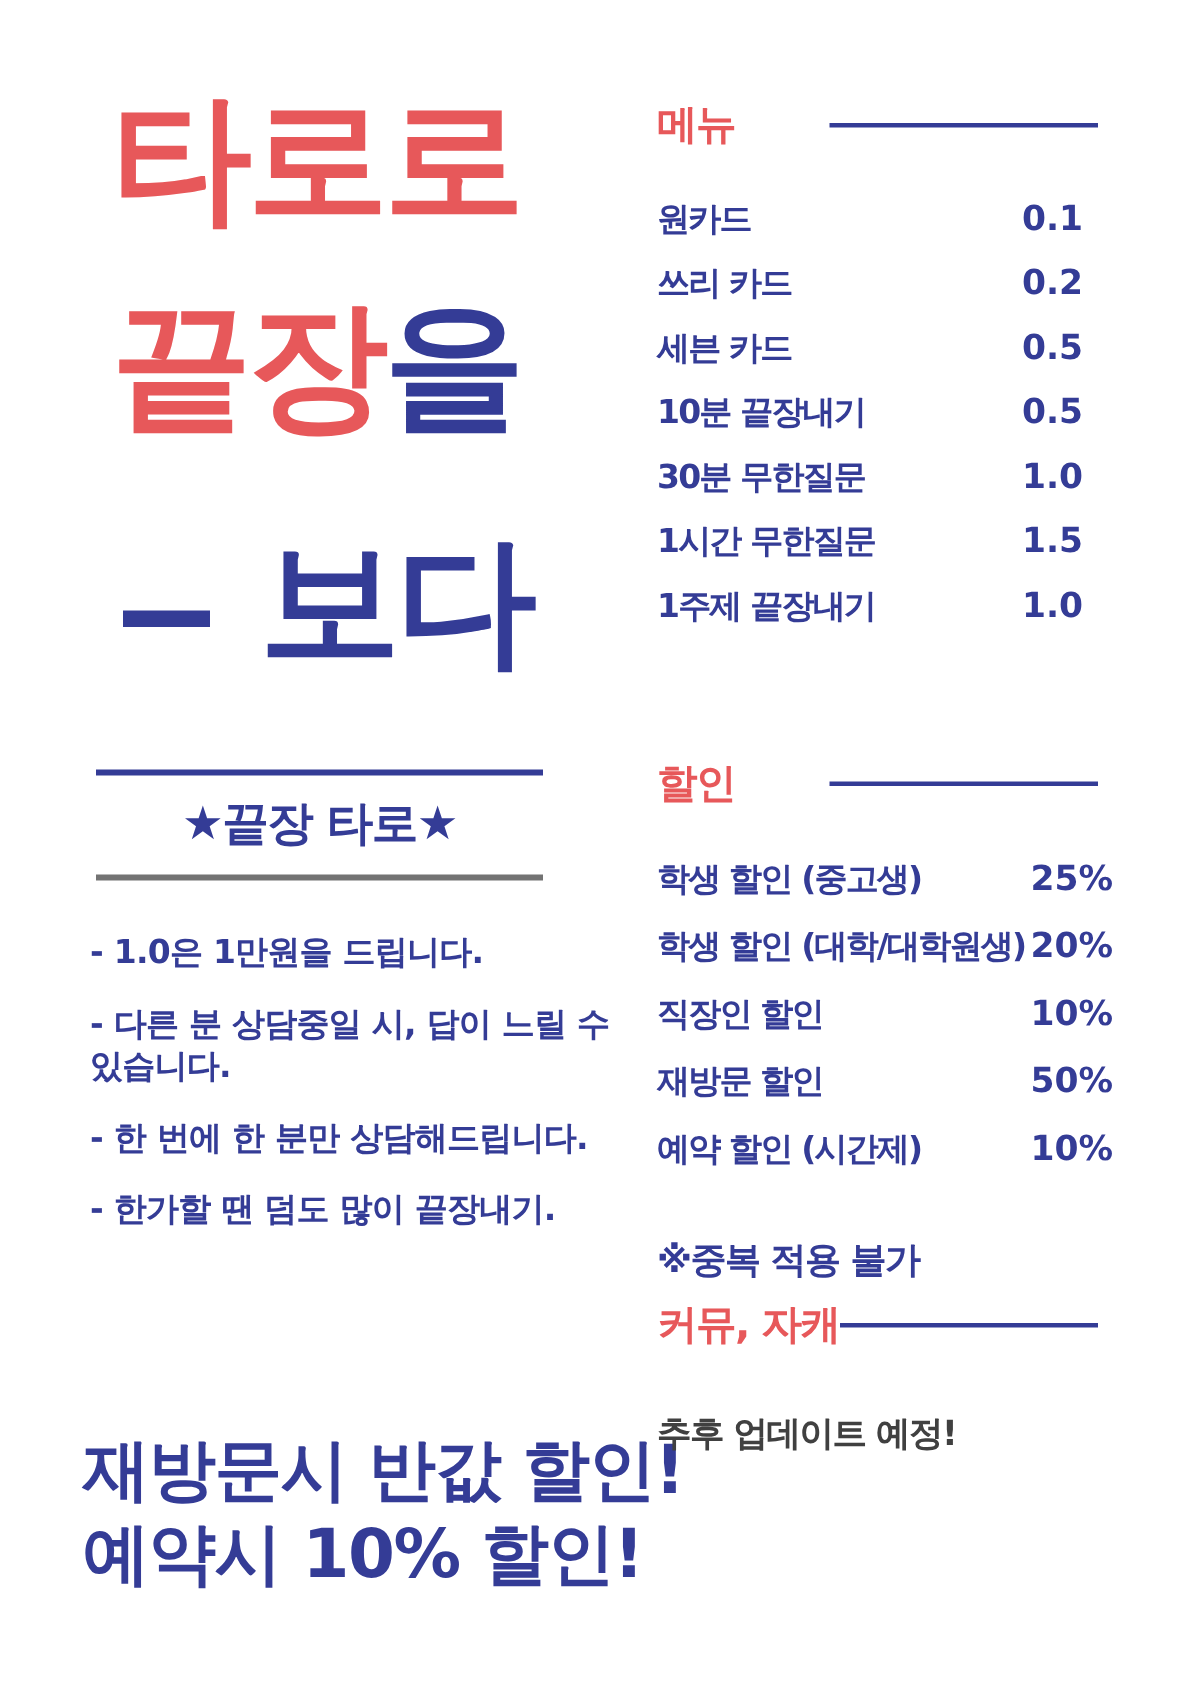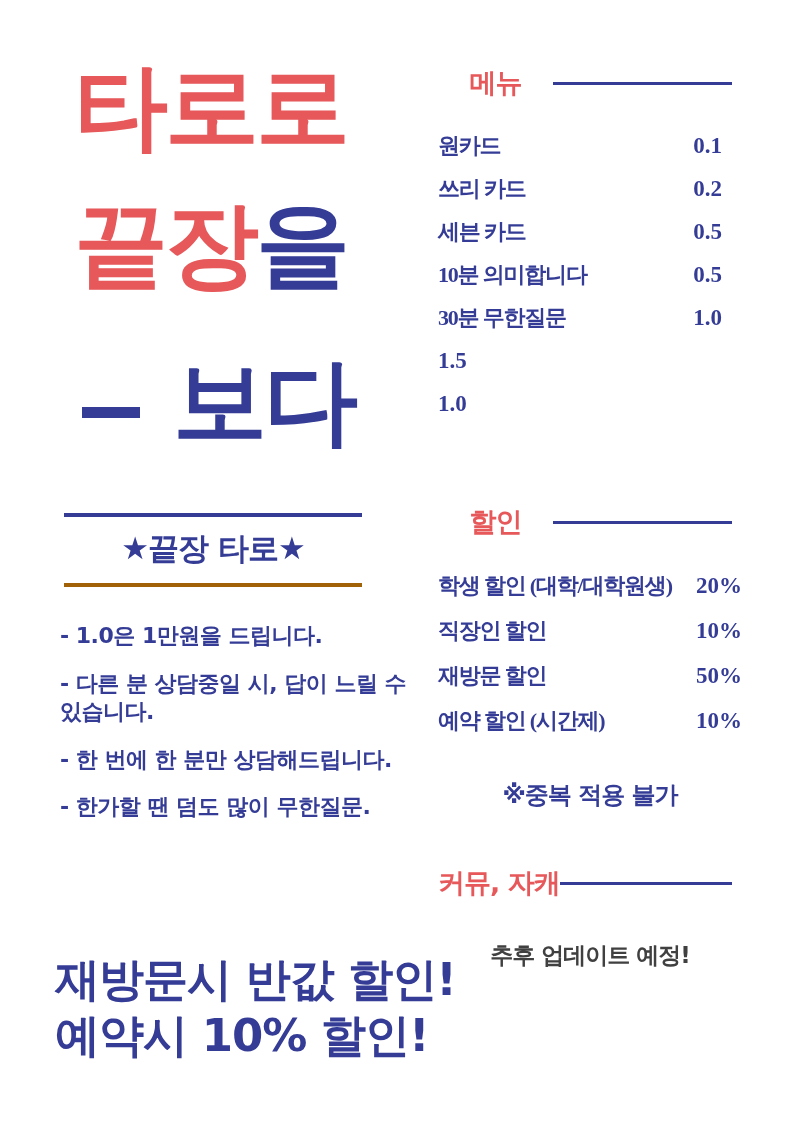--- a/index.html
+++ b/index.html
@@ -14,45 +14,45 @@
   
   .title-line { position:absolute; font-size:94px; font-weight:900; line-height:1; letter-spacing:-3px; white-space:nowrap; }
   .tl1 { left:74px; top:60px; }
   .tl2 { left:74px; top:198px; }
   .tl3 { left:80px; top:355px; }
   .tl3 .dash { position:absolute; left:2px; top:52px; width:58px; height:11px; background:#343C96; }
   .tl3 .txt  { display:inline-block; margin-left:93px; }
 
   
   .banner { position:absolute; left:64px; top:513px; width:298px;
-            border-top:4px solid #343C96; border-bottom:4px solid #a16207;
+            border-top:4px solid #343C96; border-bottom:4px solid #737373;
             text-align:center; padding:11px 0 13px; }
   .banner .txt { font-size:31px; font-weight:900; letter-spacing:-1px; }
 
   
   .notes { position:absolute; left:60px; top:622px; width:356px; list-style:none; }
   .notes li { font-size:22px; font-weight:700; letter-spacing:-0.5px;
               line-height:1.3; margin-bottom:19px; color:#343C96; }
 
   
   .footer { position:absolute; left:55px; top:952px; }
   .footer .fl { font-size:45px; font-weight:900; letter-spacing:-1px; line-height:1.24; color:#343C96; white-space:nowrap; }
 
   
   .col-right { position:absolute; left:438px; top:0; width:304px; }
-  .section { position:absolute; left:0; width:304px;text-align:center; }
+  .section { position:absolute; left:0; width:304px; }
   .sec-menu      { top:66px; }
   .sec-discount  { top:505px; }
   .sec-community { top:866px; }
 
   .sec-head { display:flex; align-items:center; height:34px; }
   .sec-head .h { font-size:27px; font-weight:900; letter-spacing:-1px; min-width:115px; white-space:nowrap; }
   .sec-head .rule { flex:1; height:3px; background:#343C96; margin-right:10px; }
 
-  .price-list { margin-top:24px;font-family:Liberation Serif, serif; }
+  .price-list { margin-top:24px; }
   .row { display:flex; justify-content:space-between; align-items:center; }
   .row-menu { height:43px; padding-right:20px; }
   .row-disc { height:45px; }
   .row .lbl { font-size:22px; font-weight:800; letter-spacing:-1.2px; color:#343C96; white-space:nowrap; }
   .row .val { font-size:23px; font-weight:800; color:#343C96; }
 
   .stack-note { margin-top:36px; font-size:24px; font-weight:800; letter-spacing:-1px; color:#343C96; }
   .comm-note  { margin-top:40px; font-size:23px; font-weight:800; letter-spacing:-1px; color:#404040; }
 </style>
 </head>
@@ -76,21 +76,21 @@
   </div>
 
   <ul class="notes">
 
       <li>- 1.0은 1만원을 드립니다.</li>
 
       <li>- 다른 분 상담중일 시, 답이 느릴 수 있습니다.</li>
 
       <li>- 한 번에 한 분만 상담해드립니다.</li>
 
-      <li>- 한가할 땐 덤도 많이 무한질문.</li>
+      <li>- 한가할 땐 덤도 많이 끝장내기.</li>
     </ul>
 
   <div class="footer">
     <div class="fl">재방문시 반값 할인!</div>
     <div class="fl">예약시 10% 할인!</div>
   </div>
 
   <div class="col-right">
 
     <div class="section sec-menu">
@@ -109,46 +109,52 @@
             <span class="lbl">쓰리 카드</span>
             <span class="val">0.2</span>
           </div>
 
           <div class="row row-menu">
             <span class="lbl">세븐 카드</span>
             <span class="val">0.5</span>
           </div>
 
           <div class="row row-menu">
-            <span class="lbl">10분 의미합니다</span>
+            <span class="lbl">10분 끝장내기</span>
             <span class="val">0.5</span>
           </div>
 
           <div class="row row-menu">
             <span class="lbl">30분 무한질문</span>
             <span class="val">1.0</span>
           </div>
 
           <div class="row row-menu">
+            <span class="lbl">1시간 무한질문</span>
             <span class="val">1.5</span>
           </div>
 
           <div class="row row-menu">
+            <span class="lbl">1주제 끝장내기</span>
             <span class="val">1.0</span>
           </div>
         </div>
     </div>
 
     <div class="section sec-discount">
       <div class="sec-head">
         <span class="h red">할인</span>
         <span class="rule"></span>
       </div>
       <div class="price-list">
 
+          <div class="row row-disc">
+            <span class="lbl">학생 할인 (중고생)</span>
+            <span class="val">25%</span>
+          </div>
 
           <div class="row row-disc">
             <span class="lbl">학생 할인 (대학/대학원생)</span>
             <span class="val">20%</span>
           </div>
 
           <div class="row row-disc">
             <span class="lbl">직장인 할인</span>
             <span class="val">10%</span>
           </div>

